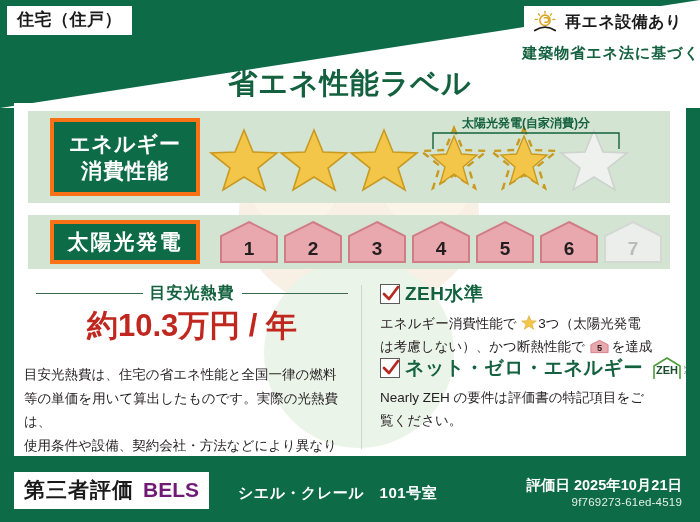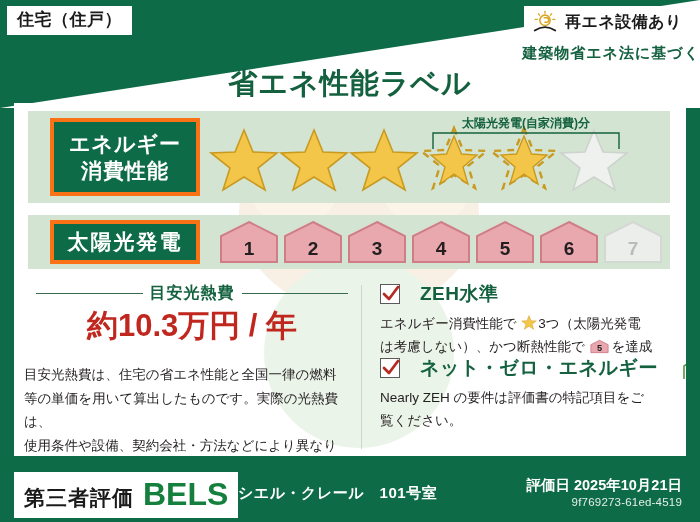--- a/index.html
+++ b/index.html
@@ -148,21 +148,21 @@
   }
   .cost-note{
     position:absolute; left:10px; top:84px; width:320px;
     font-size:13.5px; line-height:1.75; color:#231f20; letter-spacing:0px;
   }
 
   
   .zeh-block{ position:absolute; left:366px; width:296px; }
   #zeh-1{ top:2px; }
   #zeh-2{ top:76px; }
-  .zeh-title{ display:flex; align-items:center; gap:20px; }
+  .zeh-title{ display:flex; align-items:center; gap:5px; }
   .chk{
     width:20px; height:20px; border:1.5px solid #5a5a5a; background:#fff;
     position:relative; flex:0 0 auto;
   }
   .chk svg{ position:absolute; left:1px; top:0px; }
   .zeh-title .t{
     font-size:19px; font-weight:bold; color:#14613f; letter-spacing:0.5px;
     white-space:nowrap;
   }
   .zeh-logo{ width:46px; height:26px; flex:0 0 auto; margin-left:2px; }
@@ -179,21 +179,21 @@
   }
   .bels-chip{
     position:absolute; left:14px; top:12px;
     background:#ffffff; padding:4px 10px 5px 10px;
     display:flex; align-items:baseline; gap:9px;
   }
   .bels-chip .jp{
     font-size:21px; font-weight:bold; color:#1a1a1a; letter-spacing:1px;
   }
   .bels-chip .en{
-    font-size:32px; font-weight:bold; color:#15803d; letter-spacing:0px;
+    font-size:21px; font-weight:bold; color:#701a75; letter-spacing:0px;
   }
   .bldg-name{
     position:absolute; left:238px; top:24px;
     font-size:15px; font-weight:bold; color:#ffffff; letter-spacing:0.5px;
   }
   .eval-date{
     position:absolute; right:18px; top:16px; text-align:right;
     font-size:14.5px; font-weight:bold; color:#ffffff;
   }
   .eval-id{

